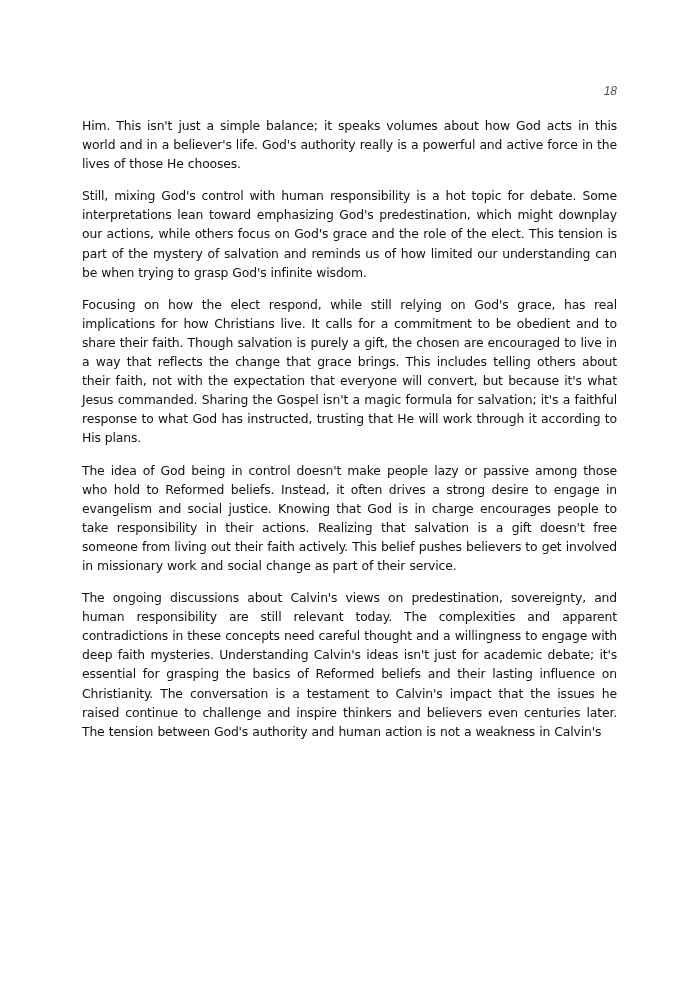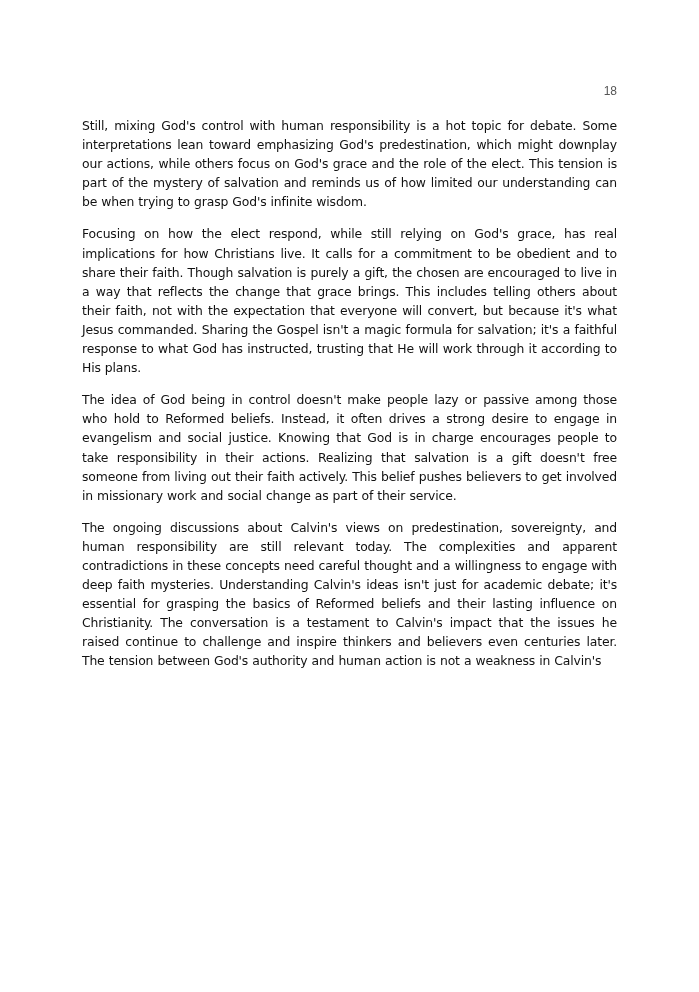--- a/index.html
+++ b/index.html
@@ -1,32 +1,33 @@
 <!DOCTYPE html>
 <html><head>
 <meta charset="utf-8">
 <style>
   html, body { margin: 0; padding: 0; background: #ffffff; }
   body { width: 699px; height: 992px; position: relative; overflow: hidden; }
   .page { position: absolute; left: 0; top: 0; width: 699px; height: 992px; background: #ffffff; }
   .page-number {
     position: absolute; right: 82px; top: 84px;
-    font-family: "Liberation Sans", sans-serif; font-size: 12px; color: #555555;
+    font-family: "Liberation Sans", sans-serif; font-size: 12px; color: #555555; font-style: italic;
   }
   .body-text {
     position: absolute; left: 82px; top: 116px; width: 535px;
     font-family: "DejaVu Sans", sans-serif; font-size: 12.4px; line-height: 19.1px;
     color: #111111; text-align: justify; letter-spacing: -0.15px; word-spacing: 0.3px;
   }
   .body-text p { margin: 0 0 13px 0; }
 </style>
 </head>
 <body>
 
 <div class="page">
   <div class="page-number">18</div>
   <div class="body-text">
+    <p>Him. This isn't just a simple balance; it speaks volumes about how God acts in this world and in a believer's life. God's authority really is a powerful and active force in the lives of those He chooses.</p>
     <p>Still, mixing God's control with human responsibility is a hot topic for debate. Some interpretations lean toward emphasizing God's predestination, which might downplay our actions, while others focus on God's grace and the role of the elect. This tension is part of the mystery of salvation and reminds us of how limited our understanding can be when trying to grasp God's infinite wisdom.</p>
     <p>Focusing on how the elect respond, while still relying on God's grace, has real implications for how Christians live. It calls for a commitment to be obedient and to share their faith. Though salvation is purely a gift, the chosen are encouraged to live in a way that reflects the change that grace brings. This includes telling others about their faith, not with the expectation that everyone will convert, but because it's what Jesus commanded. Sharing the Gospel isn't a magic formula for salvation; it's a faithful response to what God has instructed, trusting that He will work through it according to His plans.</p>
     <p>The idea of God being in control doesn't make people lazy or passive among those who hold to Reformed beliefs. Instead, it often drives a strong desire to engage in evangelism and social justice. Knowing that God is in charge encourages people to take responsibility in their actions. Realizing that salvation is a gift doesn't free someone from living out their faith actively. This belief pushes believers to get involved in missionary work and social change as part of their service.</p>
     <p>The ongoing discussions about Calvin's views on predestination, sovereignty, and human responsibility are still relevant today. The complexities and apparent contradictions in these concepts need careful thought and a willingness to engage with deep faith mysteries. Understanding Calvin's ideas isn't just for academic debate; it's essential for grasping the basics of Reformed beliefs and their lasting influence on Christianity. The conversation is a testament to Calvin's impact that the issues he raised continue to challenge and inspire thinkers and believers even centuries later. The tension between God's authority and human action is not a weakness in Calvin's</p>
   </div>
 </div>
 
 </body></html>

